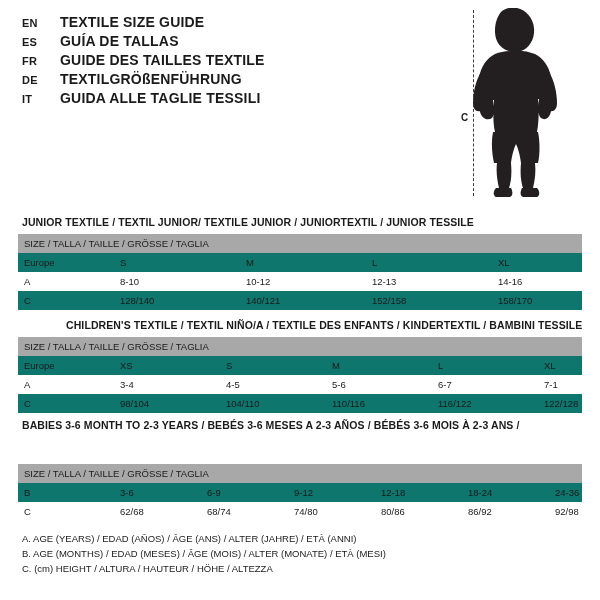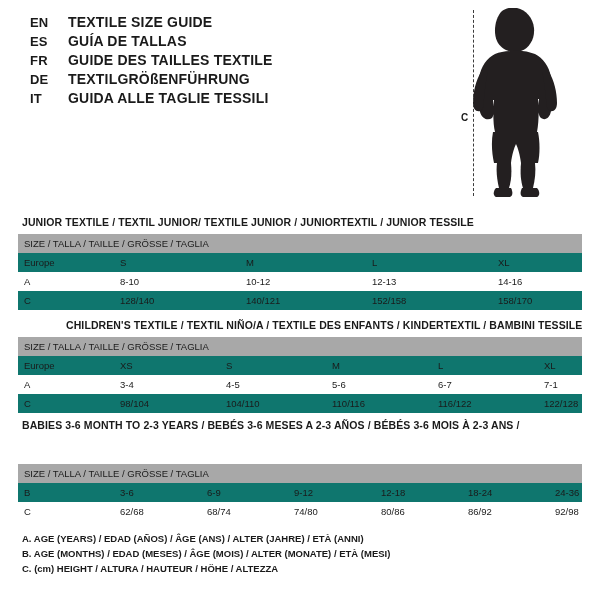--- a/index.html
+++ b/index.html
@@ -28,24 +28,23 @@
     top: 14px;
     width: 400px;
   }
   .header-row {
     display: flex;
     align-items: baseline;
     margin-bottom: 3px;
   }
   .header-lang {
     width: 38px;
-    font-size: 13px;
+    font-size: 11px;
     font-weight: bold;
     letter-spacing: 0.2px;
-    margin-left: 8px;
   }
   .header-text {
     font-size: 14px;
     font-weight: bold;
     letter-spacing: 0.2px;
   }
 
   
   .figure {
     position: absolute;
@@ -113,21 +112,21 @@
     background: #ffffff;
   }
 
   
   .footnotes {
     position: absolute;
     left: 22px;
     top: 531px;
     font-size: 9.5px;
     line-height: 15px;
-    font-weight: bold;
+    font-weight: normal;
   }
   .footnotes div {
     white-space: nowrap;
   }
 </style>
 </head>
 <body>
 
 <div class="page">
 

